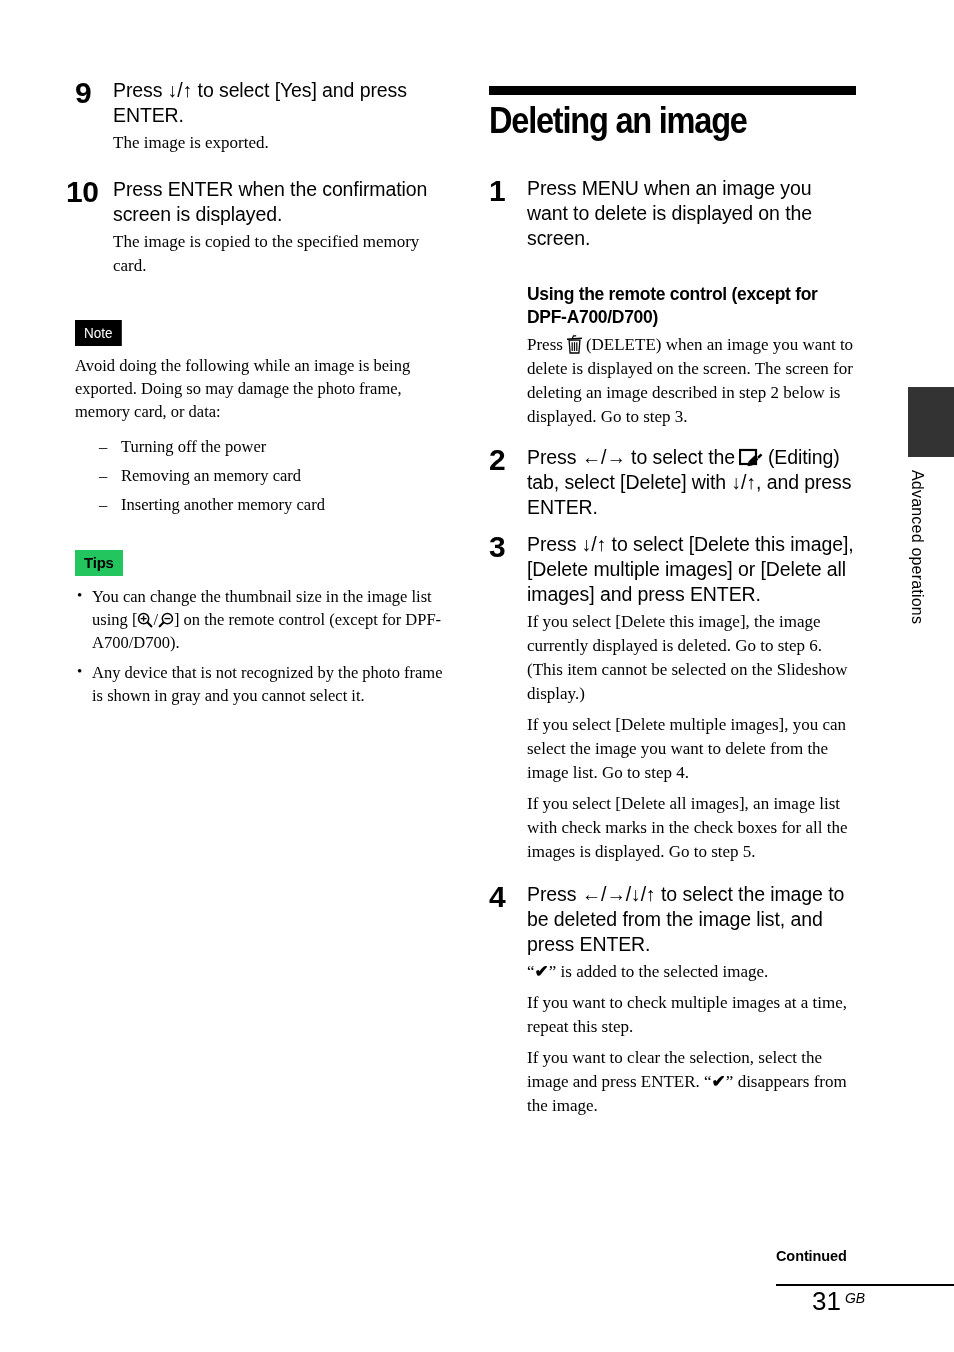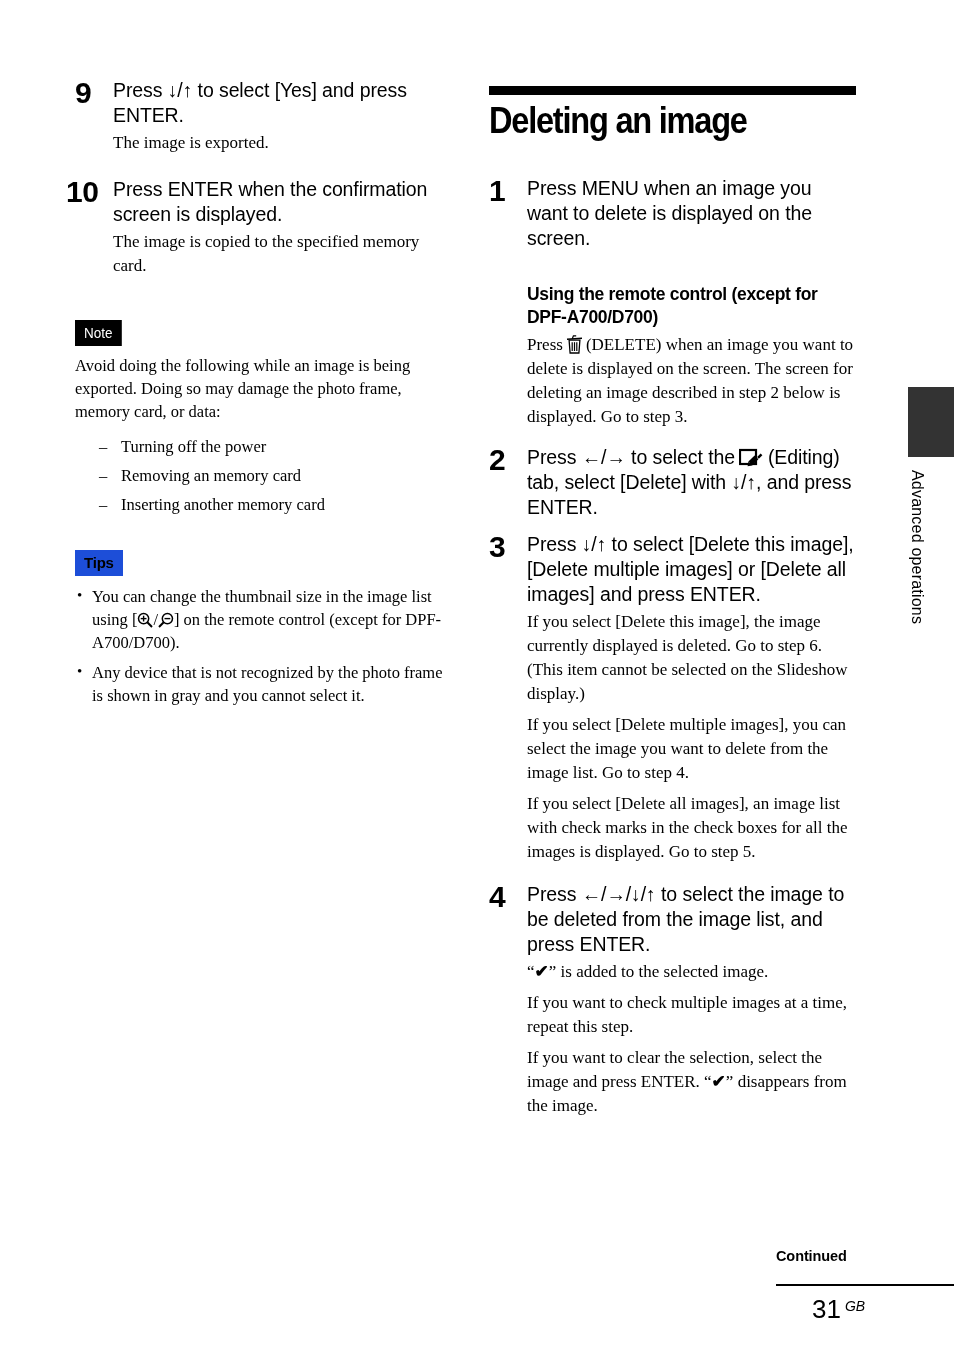--- a/index.html
+++ b/index.html
@@ -105,21 +105,21 @@
     font-family: "Liberation Sans", sans-serif;
     font-size: 15px;
     line-height: 15px;
     font-weight: normal;
     padding: 5px 10px 6px 10px;
     transform: scaleX(0.9);
     transform-origin: left center;
   }
   .badge-tips {
     display: inline-block;
-    background: #1d4ed8;
+    background: #22c55e;
     color: #000000;
     font-family: "Liberation Sans", sans-serif;
     font-size: 15px;
     line-height: 15px;
     font-weight: bold;
     padding: 5px 9px 6px 9px;
     letter-spacing: -0.2px;
   }
   .note-block { margin-top: 42px; }
   .note-body {
@@ -218,21 +218,21 @@
     padding-bottom: 20px;
   }
   .footer-rule {
     height: 2px;
     background: #000;
     width: 178px;
   }
   .pagenum {
     font-family: "Liberation Sans", sans-serif;
     font-size: 26px;
-    padding-top: 8px;
+    padding-top: 0;
     padding-left: 36px;
   }
   .pagenum .gb {
     font-size: 14px;
     font-style: italic;
     vertical-align: 7px;
     padding-left: 4px;
   }
 </style>
 </head>

